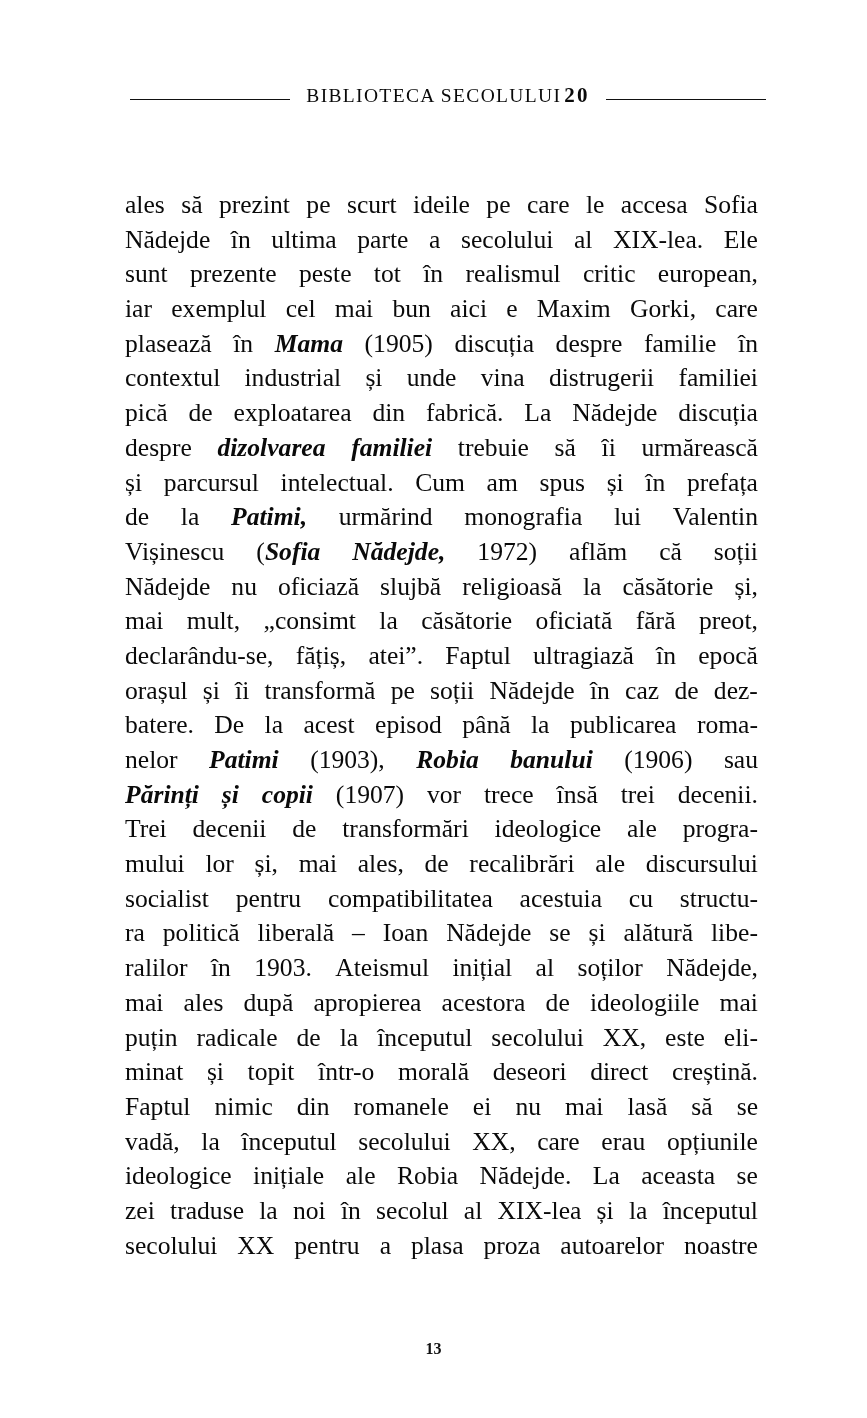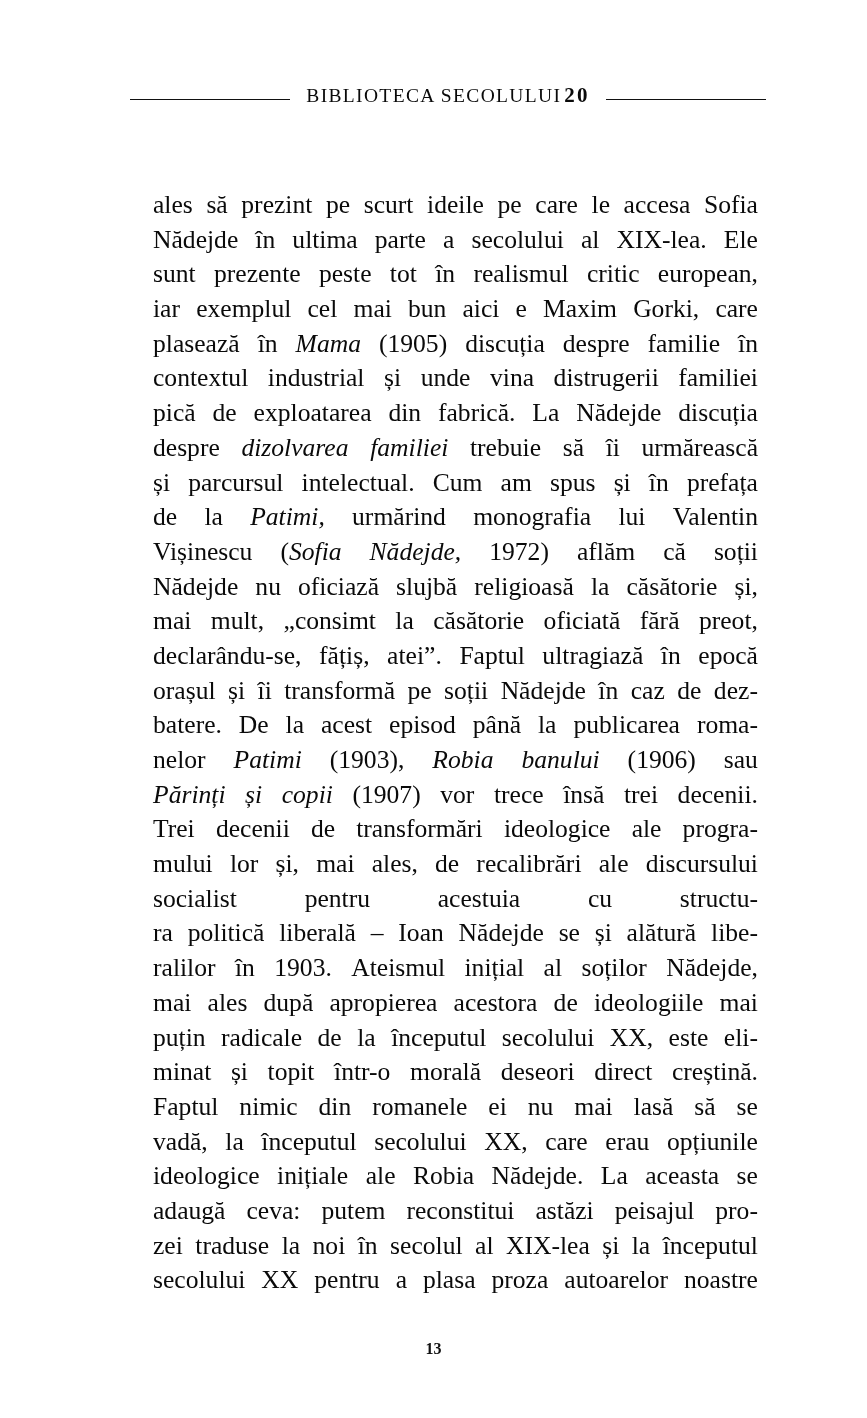--- a/index.html
+++ b/index.html
@@ -74,29 +74,29 @@
     align-items: baseline;
     font-size: 25.6px;
     line-height: 34.7px;
     white-space: pre;
     overflow: visible;
   }
 
   
   .line.just {
     justify-content: space-between;
-    margin-left: 28px;
   }
 
   .line > span {
     white-space: pre;
   }
 
   .it {
     font-style: italic;
+    font-weight: bold;
   }
 
   
   .folio {
     position: absolute;
     left: 0;
     top: 1341px;
     width: 867px;
     text-align: center;
     font-size: 16px;
@@ -132,29 +132,28 @@
       <div class="line just"><span><span>Vișinescu</span></span><span><span>(</span><span class="it">Sofia</span></span><span><span class="it">Nădejde,</span></span><span><span>1972)</span></span><span><span>aflăm</span></span><span><span>că</span></span><span><span>soții</span></span></div>
       <div class="line just"><span><span>Nădejde</span></span><span><span>nu</span></span><span><span>oficiază</span></span><span><span>slujbă</span></span><span><span>religioasă</span></span><span><span>la</span></span><span><span>căsătorie</span></span><span><span>și,</span></span></div>
       <div class="line just"><span><span>mai</span></span><span><span>mult,</span></span><span><span>„consimt</span></span><span><span>la</span></span><span><span>căsătorie</span></span><span><span>oficiată</span></span><span><span>fără</span></span><span><span>preot,</span></span></div>
       <div class="line just"><span><span>declarându-se,</span></span><span><span>fățiș,</span></span><span><span>atei”.</span></span><span><span>Faptul</span></span><span><span>ultragiază</span></span><span><span>în</span></span><span><span>epocă</span></span></div>
       <div class="line just"><span><span>orașul</span></span><span><span>și</span></span><span><span>îi</span></span><span><span>transformă</span></span><span><span>pe</span></span><span><span>soții</span></span><span><span>Nădejde</span></span><span><span>în</span></span><span><span>caz</span></span><span><span>de</span></span><span><span>dez-</span></span></div>
       <div class="line just"><span><span>batere.</span></span><span><span>De</span></span><span><span>la</span></span><span><span>acest</span></span><span><span>episod</span></span><span><span>până</span></span><span><span>la</span></span><span><span>publicarea</span></span><span><span>roma-</span></span></div>
       <div class="line just"><span><span>nelor</span></span><span><span class="it">Patimi</span></span><span><span>(1903),</span></span><span><span class="it">Robia</span></span><span><span class="it">banului</span></span><span><span>(1906)</span></span><span><span>sau</span></span></div>
       <div class="line just"><span><span class="it">Părinți</span></span><span><span class="it">și</span></span><span><span class="it">copii</span></span><span><span>(1907)</span></span><span><span>vor</span></span><span><span>trece</span></span><span><span>însă</span></span><span><span>trei</span></span><span><span>decenii.</span></span></div>
       <div class="line just"><span><span>Trei</span></span><span><span>decenii</span></span><span><span>de</span></span><span><span>transformări</span></span><span><span>ideologice</span></span><span><span>ale</span></span><span><span>progra-</span></span></div>
       <div class="line just"><span><span>mului</span></span><span><span>lor</span></span><span><span>și,</span></span><span><span>mai</span></span><span><span>ales,</span></span><span><span>de</span></span><span><span>recalibrări</span></span><span><span>ale</span></span><span><span>discursului</span></span></div>
-      <div class="line just"><span><span>socialist</span></span><span><span>pentru</span></span><span><span>acestuia</span></span><span><span>cu</span></span><span><span>structu-</span></span></div>
+      <div class="line just"><span><span>socialist</span></span><span><span>pentru</span></span><span><span>compatibilitatea</span></span><span><span>acestuia</span></span><span><span>cu</span></span><span><span>structu-</span></span></div>
       <div class="line just"><span><span>ra</span></span><span><span>politică</span></span><span><span>liberală</span></span><span><span>–</span></span><span><span>Ioan</span></span><span><span>Nădejde</span></span><span><span>se</span></span><span><span>și</span></span><span><span>alătură</span></span><span><span>libe-</span></span></div>
       <div class="line just"><span><span>ralilor</span></span><span><span>în</span></span><span><span>1903.</span></span><span><span>Ateismul</span></span><span><span>inițial</span></span><span><span>al</span></span><span><span>soților</span></span><span><span>Nădejde,</span></span></div>
       <div class="line just"><span><span>mai</span></span><span><span>ales</span></span><span><span>după</span></span><span><span>apropierea</span></span><span><span>acestora</span></span><span><span>de</span></span><span><span>ideologiile</span></span><span><span>mai</span></span></div>
       <div class="line just"><span><span>puțin</span></span><span><span>radicale</span></span><span><span>de</span></span><span><span>la</span></span><span><span>începutul</span></span><span><span>secolului</span></span><span><span>XX,</span></span><span><span>este</span></span><span><span>eli-</span></span></div>
       <div class="line just"><span><span>minat</span></span><span><span>și</span></span><span><span>topit</span></span><span><span>într-o</span></span><span><span>morală</span></span><span><span>deseori</span></span><span><span>direct</span></span><span><span>creștină.</span></span></div>
       <div class="line just"><span><span>Faptul</span></span><span><span>nimic</span></span><span><span>din</span></span><span><span>romanele</span></span><span><span>ei</span></span><span><span>nu</span></span><span><span>mai</span></span><span><span>lasă</span></span><span><span>să</span></span><span><span>se</span></span></div>
       <div class="line just"><span><span>vadă,</span></span><span><span>la</span></span><span><span>începutul</span></span><span><span>secolului</span></span><span><span>XX,</span></span><span><span>care</span></span><span><span>erau</span></span><span><span>opțiunile</span></span></div>
       <div class="line just"><span><span>ideologice</span></span><span><span>inițiale</span></span><span><span>ale</span></span><span><span>Robia</span></span><span><span>Nădejde.</span></span><span><span>La</span></span><span><span>aceasta</span></span><span><span>se</span></span></div>
-      <div class="line just"><span><span>adaugă</span></span><span><span>ceva:</span></span><span><span>putem</span></span><span><span>reconstitui</span></span><span><span>astăzi</span></span><span><span>peisajul</span></span><span><span>pro-</span></span></div>
       <div class="line just"><span><span>zei</span></span><span><span>traduse</span></span><span><span>la</span></span><span><span>noi</span></span><span><span>în</span></span><span><span>secolul</span></span><span><span>al</span></span><span><span>XIX-lea</span></span><span><span>și</span></span><span><span>la</span></span><span><span>începutul</span></span></div>
       <div class="line just"><span><span>secolului</span></span><span><span>XX</span></span><span><span>pentru</span></span><span><span>a</span></span><span><span>plasa</span></span><span><span>proza</span></span><span><span>autoarelor</span></span><span><span>noastre</span></span></div>
     </div>
 
   <div class="folio">13</div>
 
 </div>
 
 </body></html>

